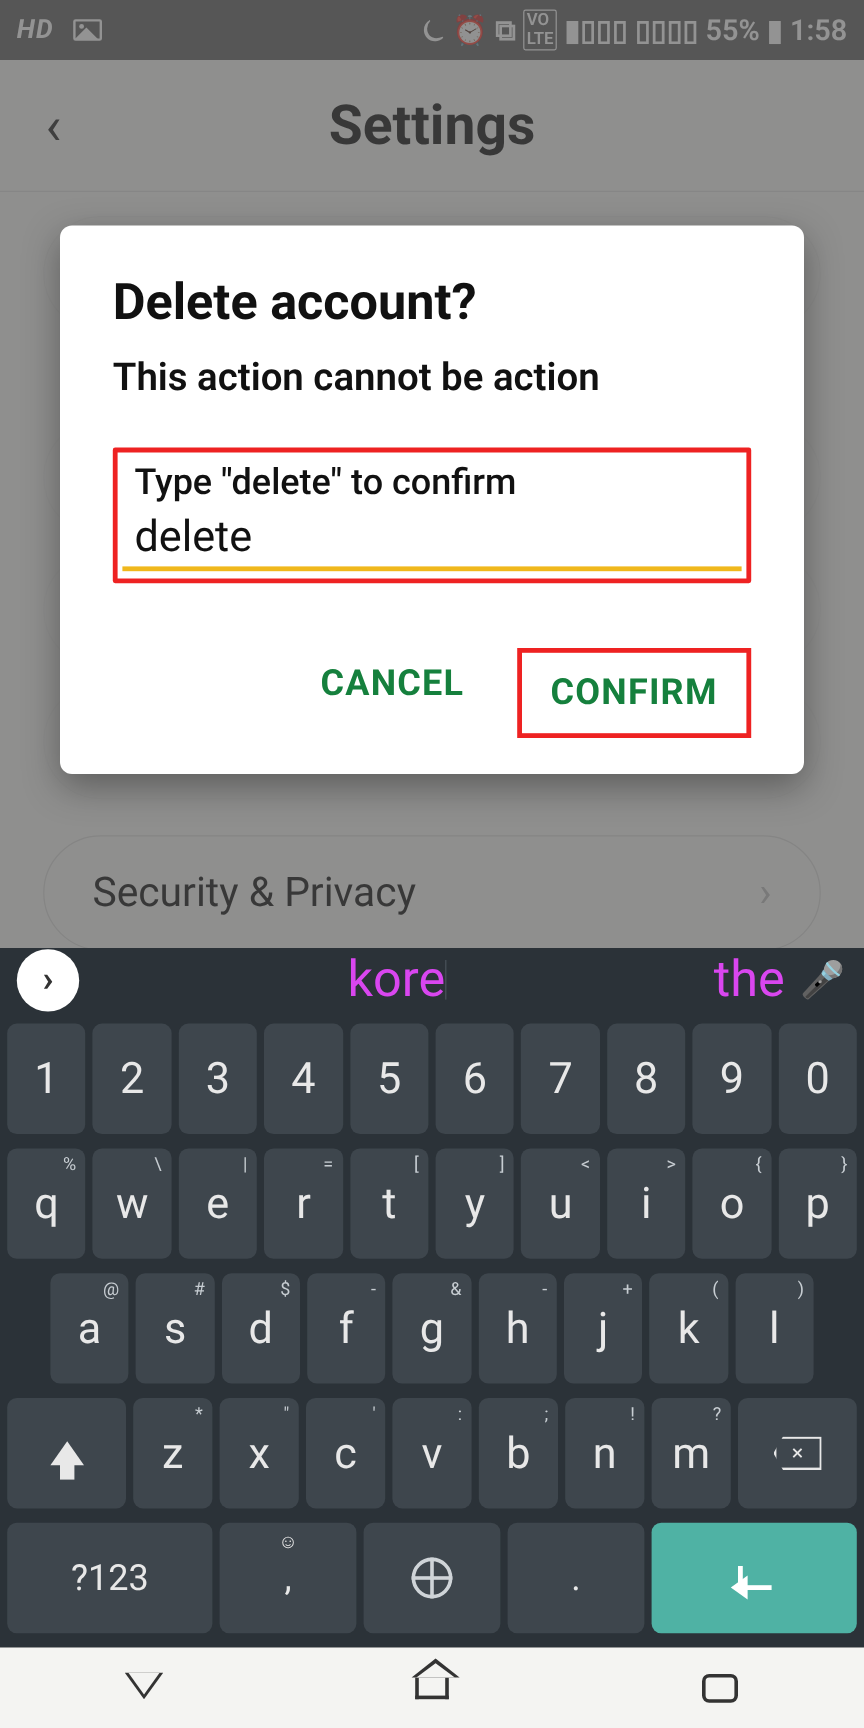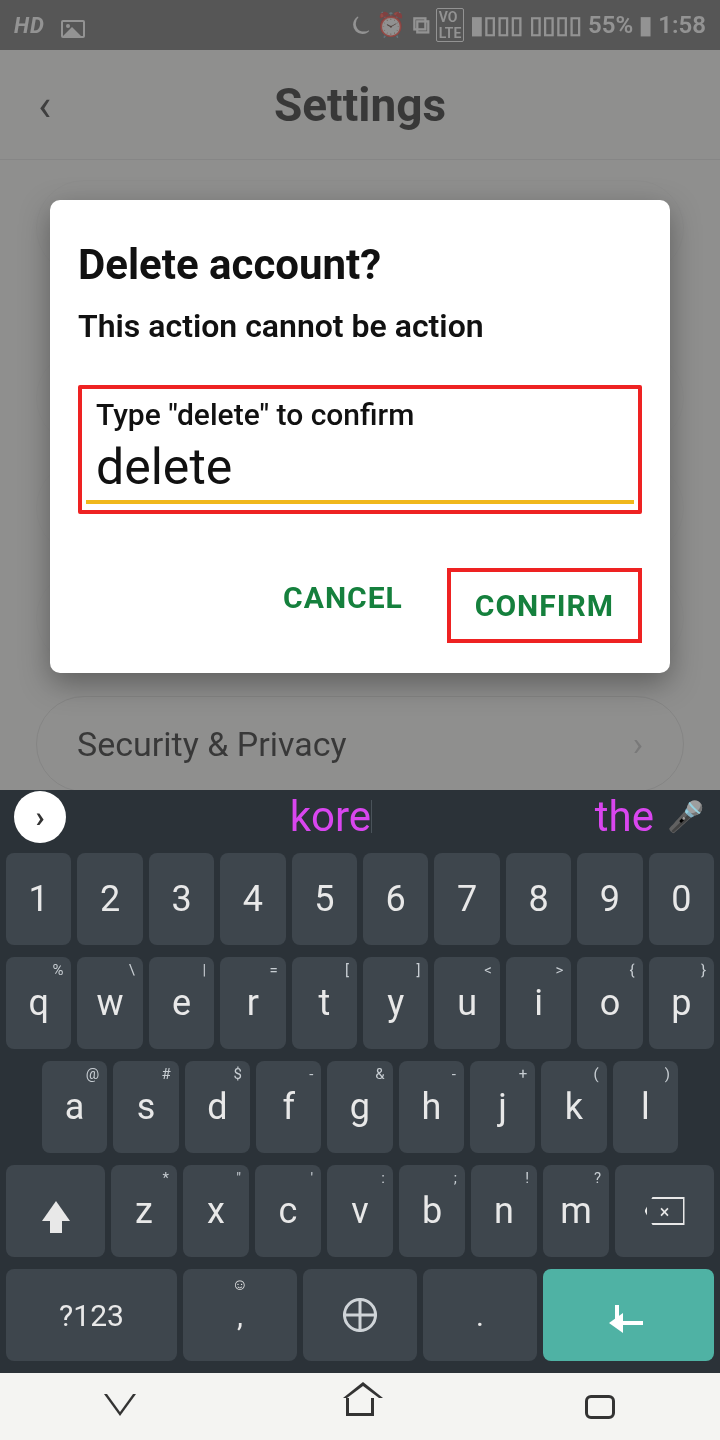--- a/index.html
+++ b/index.html
@@ -1,20 +1,20 @@
 <!DOCTYPE html>
 <html><head>
 <meta charset="utf-8">
 <style>
   * { box-sizing: border-box; margin: 0; padding: 0; font-family: -apple-system, BlinkMacSystemFont, "Segoe UI", Roboto, Arial, sans-serif; }
   html, body { width: 720px; height: 1440px; overflow: hidden; background: #f4f4f2; position: relative; }
 
   
   .status-bar { position: absolute; top:0; left:0; right:0; height:50px; background:#5f5f5f; color:#fff; display:flex; align-items:center; justify-content:space-between; padding:0 14px; font-size:24px; font-weight:600; z-index:1; }
-  .status-left { display:flex; gap:16px; align-items:flex-end; }
+  .status-left { display:flex; gap:16px; align-items:center; }
   .status-right { display:flex; gap:6px; align-items:center; }
   .hd { font-style:italic; font-weight:700; font-size:22px; letter-spacing:1px; }
   .icon-img-frame { width:24px; height:18px; border:2px solid #fff; border-radius:2px; position:relative; }
   .icon-img-frame::before { content:''; position:absolute; left:3px; top:2px; width:4px; height:4px; border-radius:50%; background:#fff; }
   .icon-img-frame::after { content:''; position:absolute; left:-1px; bottom:-1px; width:0; height:0; border-left:10px solid transparent; border-right:10px solid transparent; border-bottom:10px solid #fff; }
 
   
   .header { position:absolute; top:50px; left:0; right:0; height:110px; display:flex; align-items:center; justify-content:center; background:#f4f4f2; border-bottom:1px solid #ddd; z-index:1; }
   .header-title { font-size:46px; font-weight:700; color:#111; }
   .back-chevron { position:absolute; left:38px; font-size:44px; color:#222; font-weight:400; }
@@ -25,27 +25,27 @@
   .li-faint1 { top:180px; opacity:.25; }
   .li-faint2 { top:350px; opacity:.2; }
   .li-faint3 { top:460px; opacity:.2; }
   .li-faint4 { top:570px; opacity:.2; }
   .li-security { top:696px; }
 
   
   .dim { position:absolute; inset:0; background:rgba(80,80,80,.62); z-index:5; }
 
   
-  .dialog { position:absolute; left:50px; right:50px; top:200px; background:#fff; border-radius:10px; z-index:10; padding:40px 28px 30px; box-shadow:0 10px 30px rgba(0,0,0,.35); }
+  .dialog { position:absolute; left:50px; right:50px; top:188px; background:#fff; border-radius:10px; z-index:10; padding:40px 44px 30px; box-shadow:0 10px 30px rgba(0,0,0,.35); }
   .dlg-title { font-size:42px; font-weight:700; color:#111; margin-bottom:18px; }
   .dlg-sub   { font-size:32px; font-weight:600; color:#111; margin-bottom:40px; }
   .input-wrap { border:4px solid #e22; border-radius:2px; padding:8px 14px 0; position:relative; }
   .input-wrap::after { content:''; position:absolute; left:4px; right:4px; bottom:6px; height:4px; background:#f0b81c; }
   .input-label-inline { font-size:30px; font-weight:500; color:#111; }
-  .input-value { font-size:50px; color:#111; padding:6px 0 14px; border:none; outline:none; width:100%; background:transparent; }
+  .input-value { font-size:36px; color:#111; padding:6px 0 14px; border:none; outline:none; width:100%; background:transparent; }
   .dlg-actions { display:flex; justify-content:flex-end; gap:24px; margin-top:54px; }
   .btn-txt { font-size:30px; font-weight:700; letter-spacing:1px; color:#15803d; padding:12px 20px; }
   .confirm-wrap { border:4px solid #e22; padding:4px 4px; }
 
   
   .kbd { position:absolute; left:0; right:0; top:790px; bottom:67px; background:#2b3238; z-index:20; display:flex; flex-direction:column; }
   .sug-row { height:88px; display:flex; align-items:center; gap:0; padding:0 14px; }
   .sug-expand { width:52px; height:52px; border-radius:50%; background:#fff; color:#333; display:flex; align-items:center; justify-content:center; font-size:30px; font-weight:700; margin-right:22px; }
   .sug { flex:1; text-align:right; font-size:42px; color:#d946ef; position:relative; }
   .sug + .sug::before { content:''; position:absolute; left:0; top:8px; bottom:8px; width:1px; background:#4a535a; }

